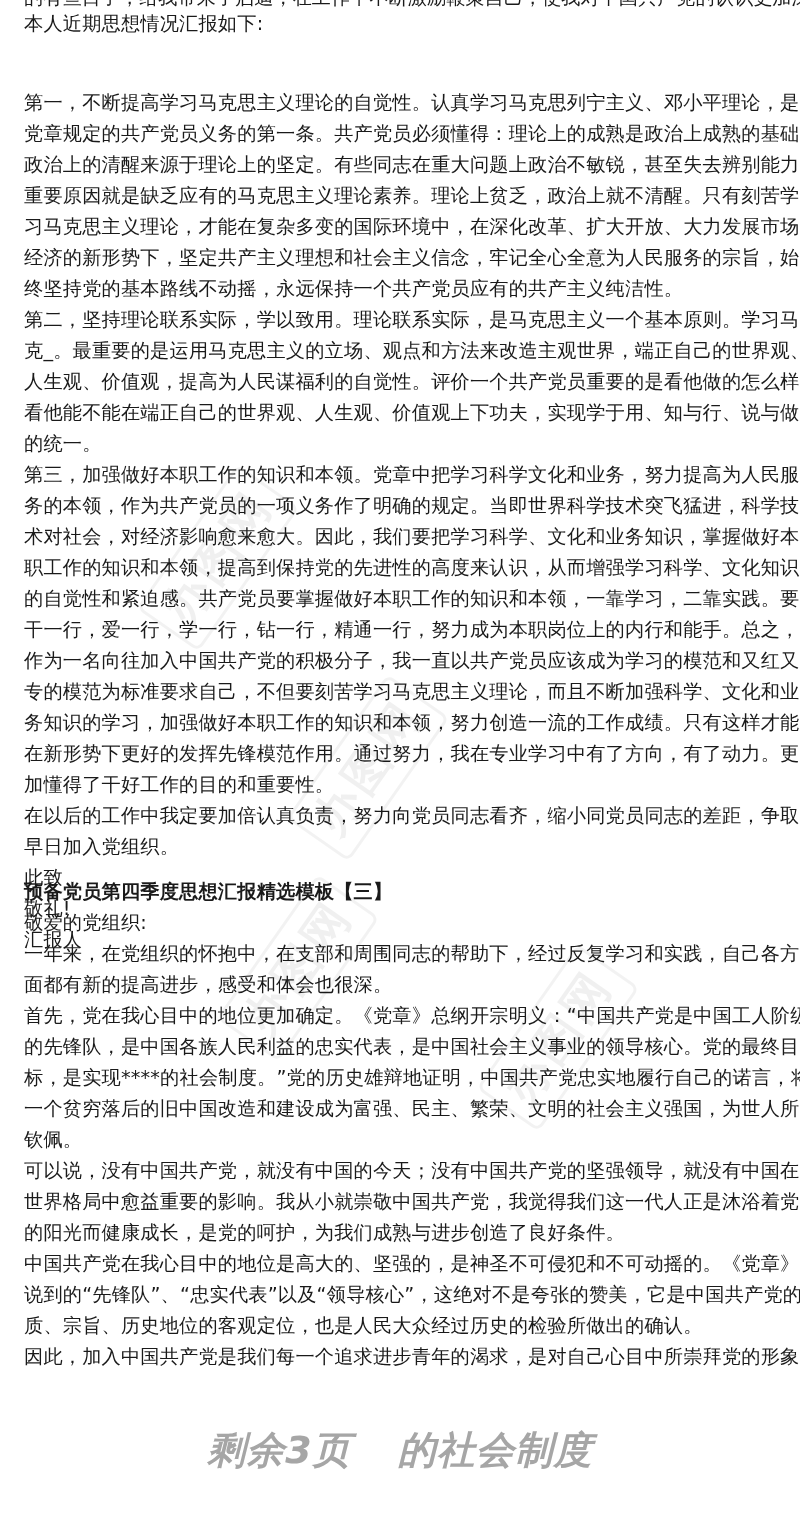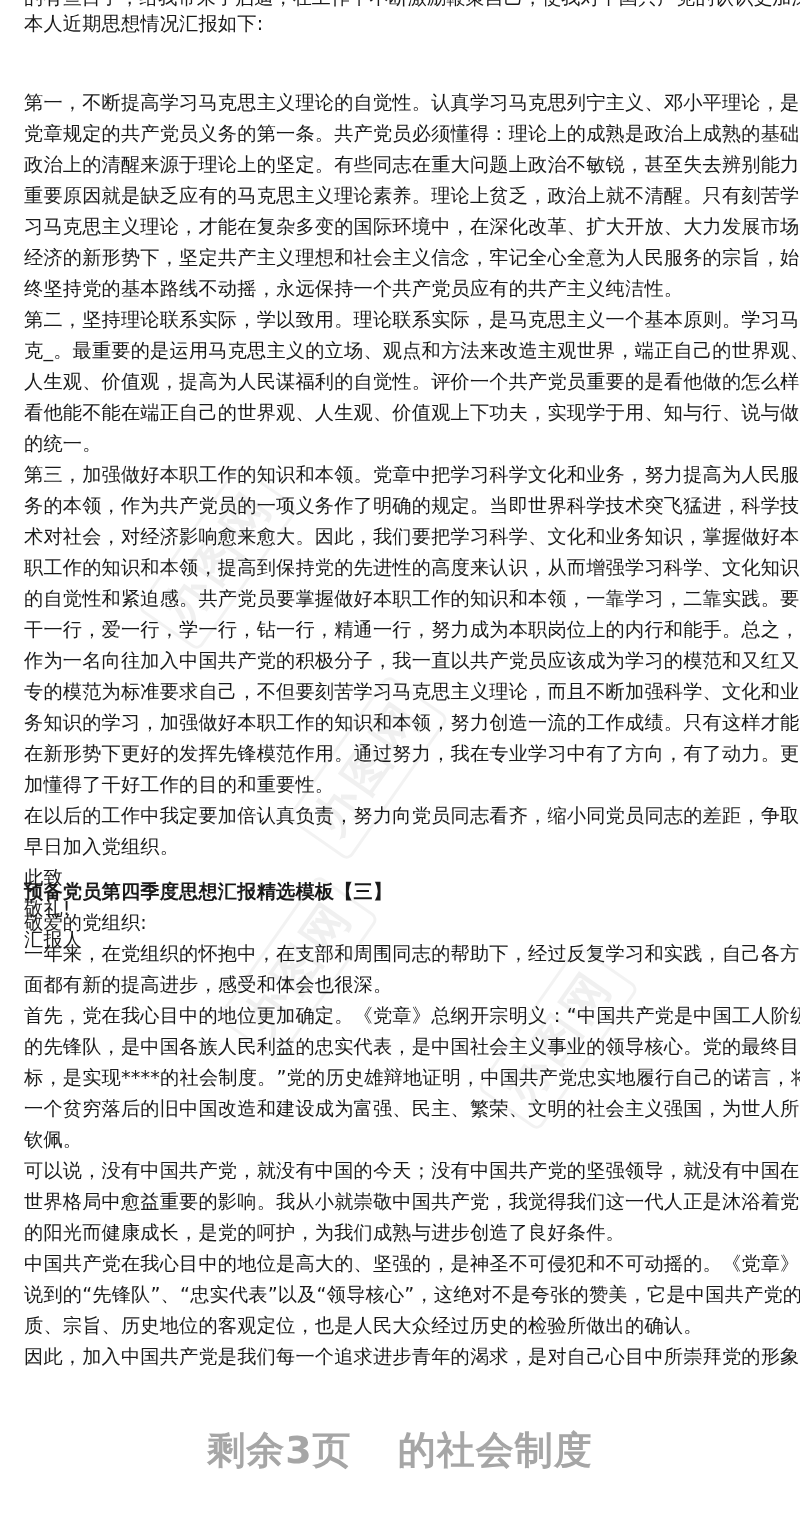--- a/index.html
+++ b/index.html
@@ -7,21 +7,21 @@
          font-family: "DejaVu Sans", "Liberation Sans", sans-serif; color: #1a1a1a; }
   .page { position: absolute; left: 24px; top: 0; width: 756px; }
   .line { font-size: 19.2px; line-height: 31px; white-space: nowrap; letter-spacing: 0.2px; }
   .cut-top { position: absolute; left: 24px; top: -18px; font-size: 19.2px; line-height: 31px; white-space: nowrap; color: #1a1a1a; }
   .heading { font-weight: bold; }
   .watermark { position: absolute; font-size: 46px; color: rgba(0,0,0,0.06); transform: rotate(-55deg);
                font-weight: bold; letter-spacing: 4px; pointer-events: none; border: 3px solid rgba(0,0,0,0.05);
                padding: 4px 10px; border-radius: 8px; }
   .footer-note { position: absolute; left: 0; width: 800px; top: 1425px; text-align: center;
                  font-size: 38px; font-weight: bold; color: #a6a6a6; letter-spacing: 1px; }
-  .footer-note span { margin: 4px 16px; }
+  .footer-note span { margin: 4px 16px; font-style: italic; }
 </style>
 </head>
 <body>
 
 <div class="cut-top">的有些日子，给我带来了启迪，在工作中不断激励鞭策自己，使我对中国共产党的认识更加深刻，现将</div>
 
 <div class="page">
   <div id="block0" style="position:absolute; top:8px;">
       <div class="line">本人近期思想情况汇报如下:</div>
     </div>

